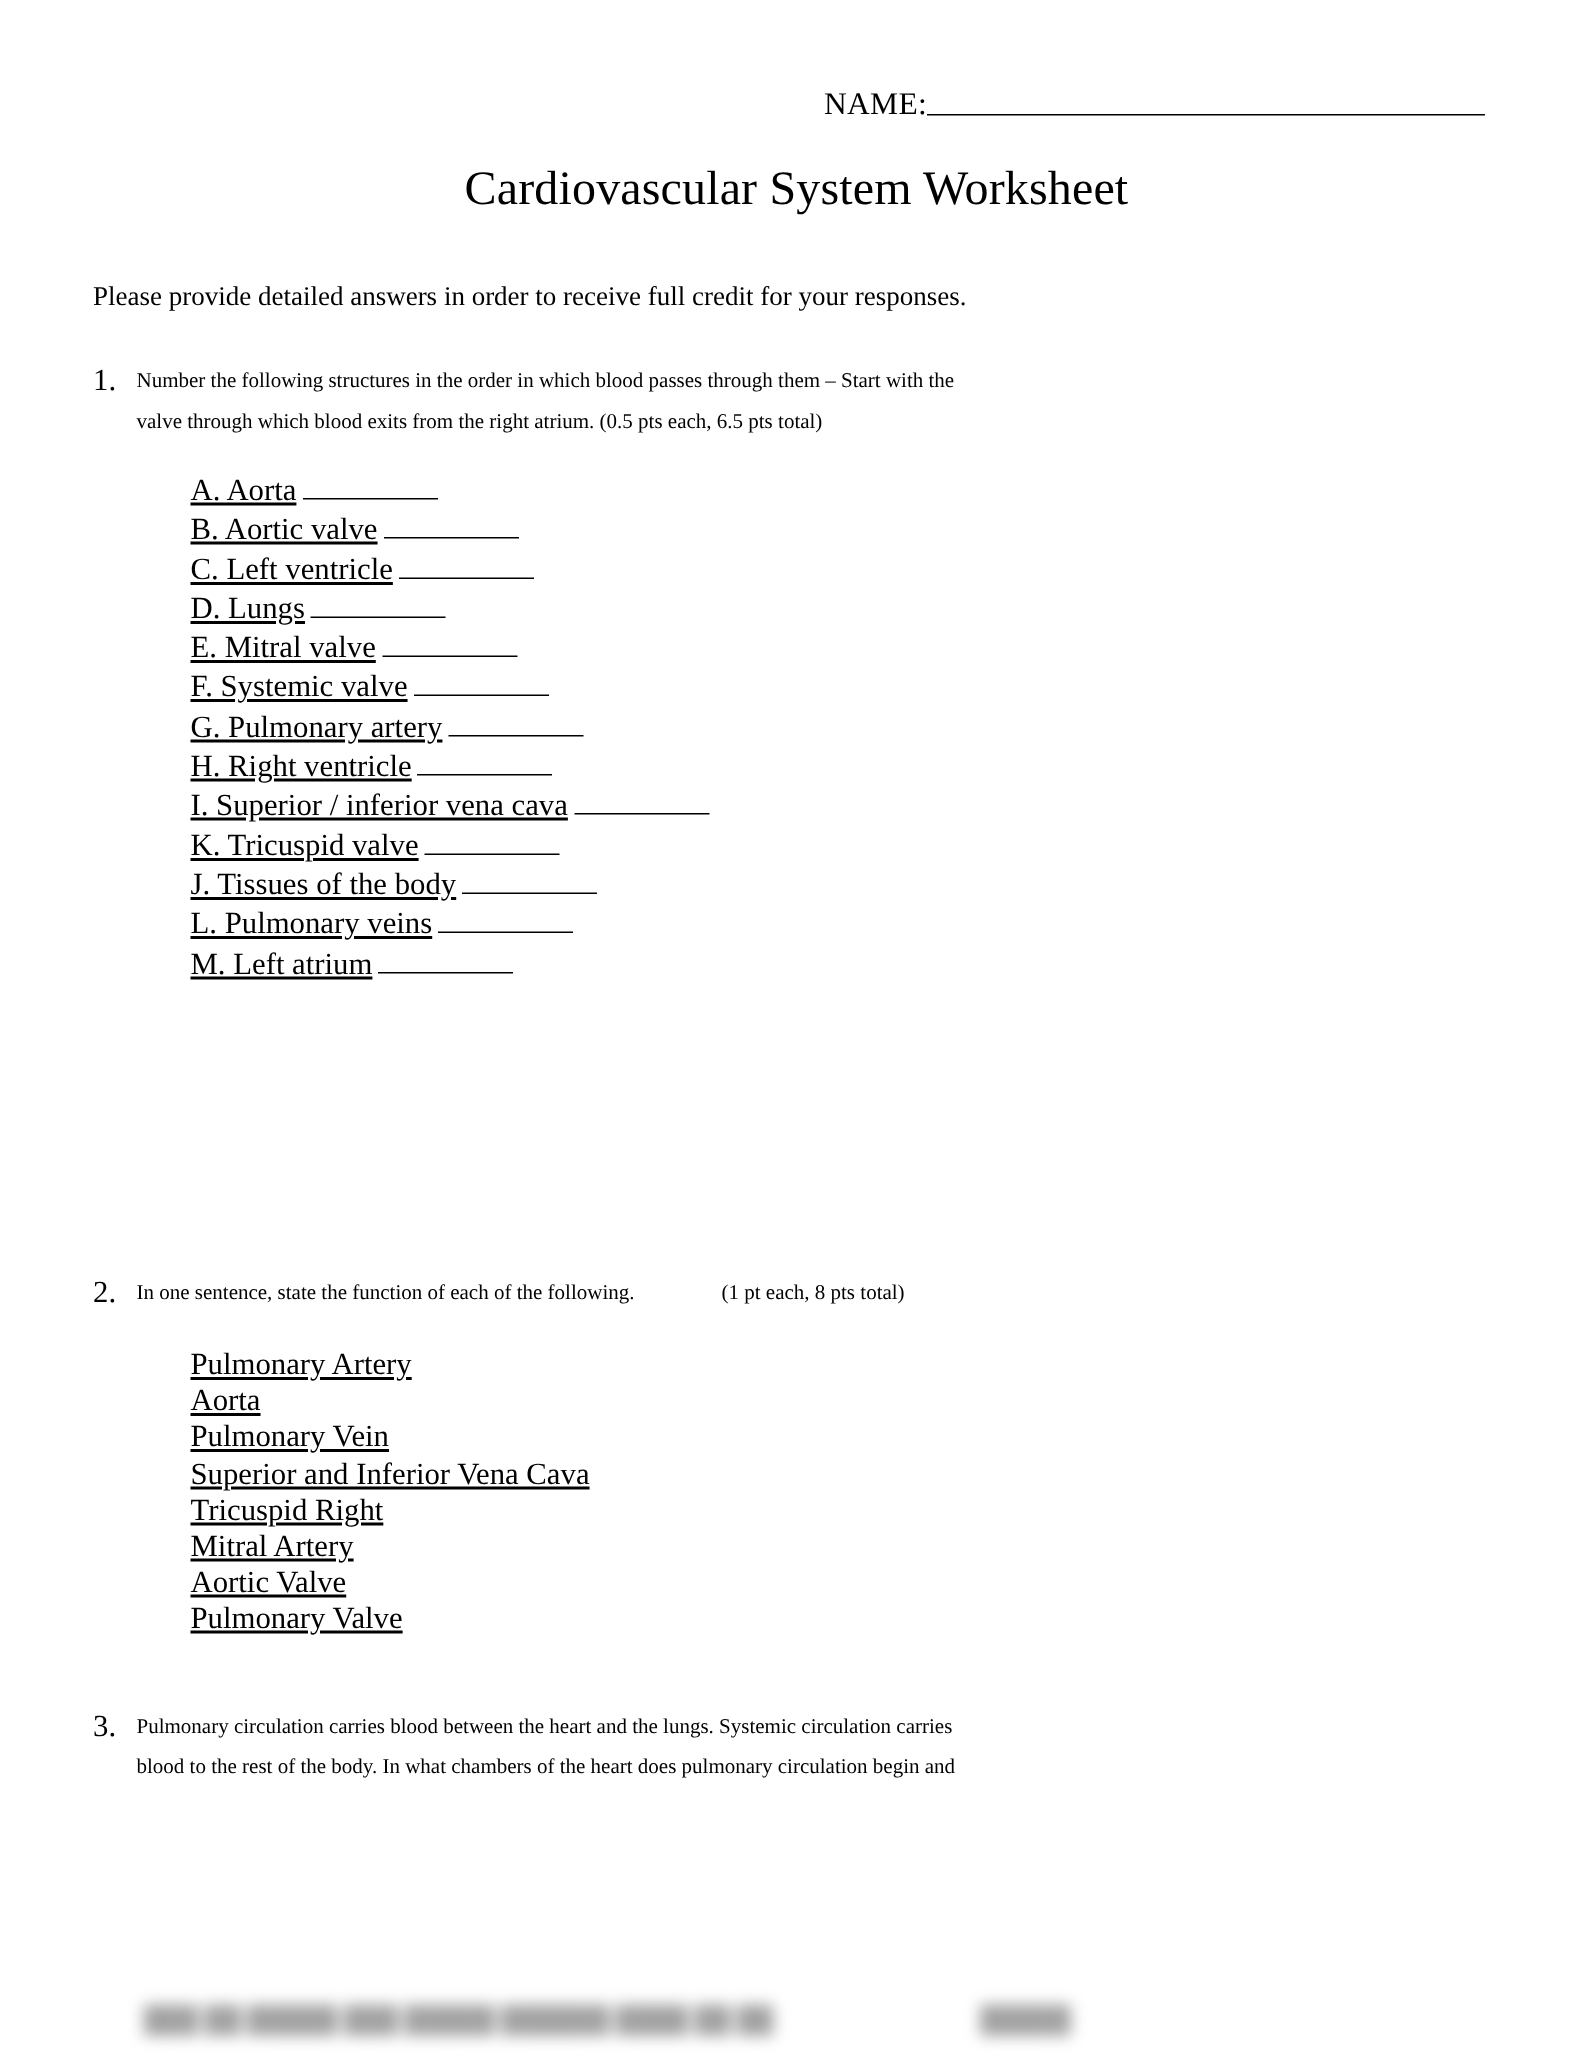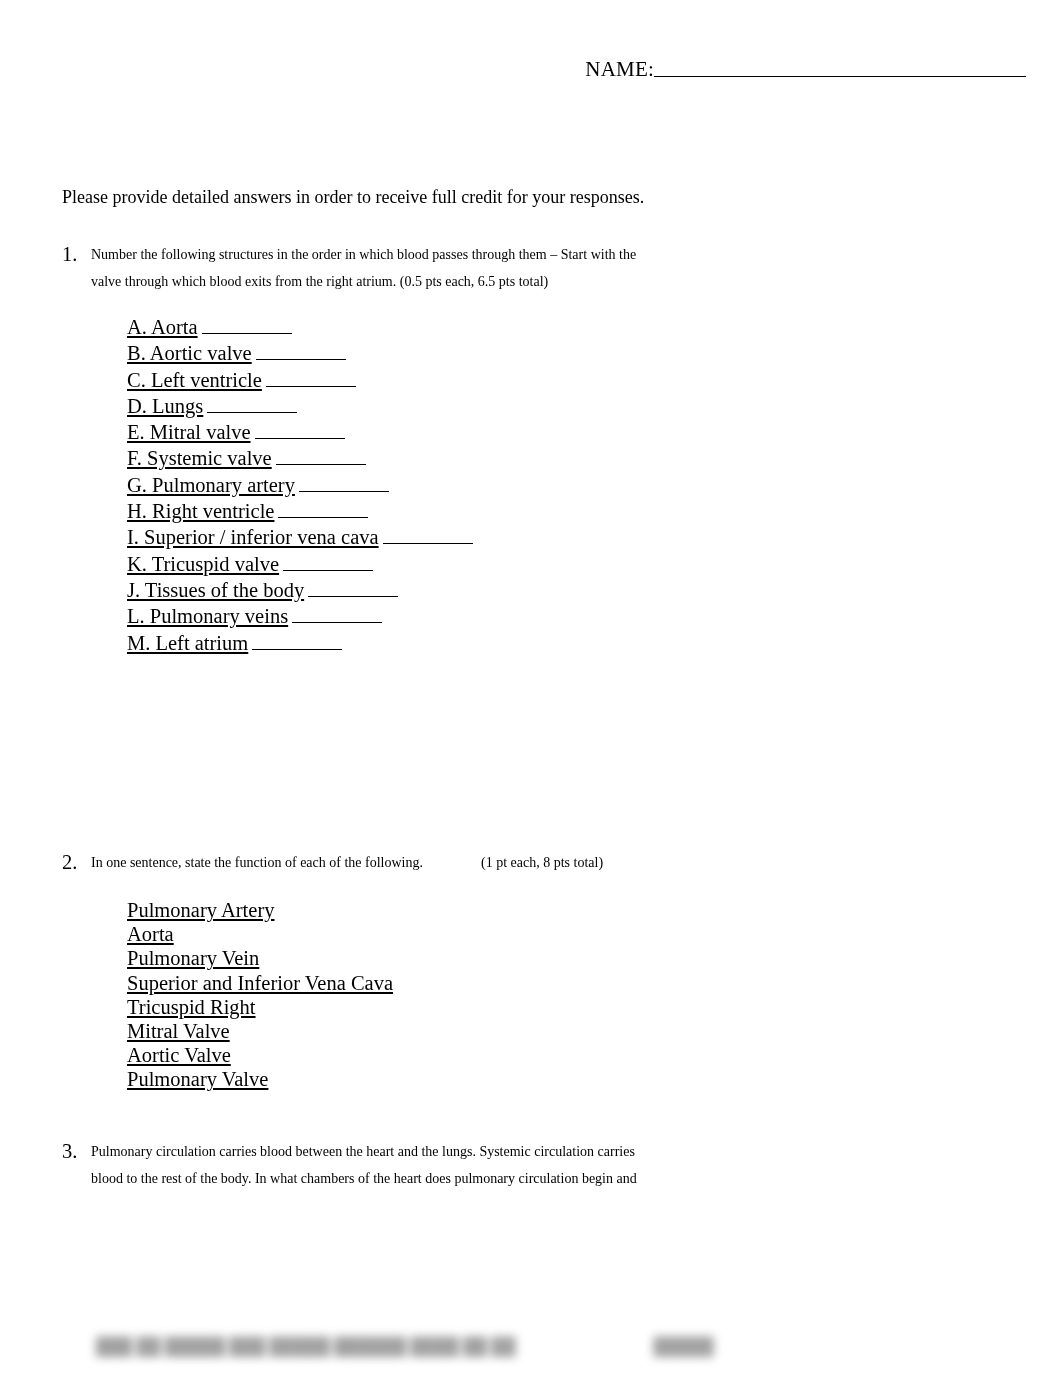--- a/index.html
+++ b/index.html
@@ -22,21 +22,21 @@
   }
 
   
   .name-row {
     position: absolute;
     top: 56px;
     left: 0;
     width: 1062px;
     display: flex;
     justify-content: flex-end;
-    padding-right: 36px;
+    padding-right: 72px;
     box-sizing: border-box;
   }
   .name-label {
     font-size: 21px;
     line-height: 26px;
     letter-spacing: 0.2px;
     white-space: nowrap;
   }
   .name-blank {
     display: inline-block;
@@ -148,20 +148,21 @@
 </head>
 <body>
 
 <div class="page">
 
   <div class="name-row">
     <span class="name-label">NAME:</span>
       <span class="name-blank"></span>
   </div>
 
+  <h1 class="doc-title">Cardiovascular System Worksheet</h1>
 
   <div class="intro">Please provide detailed answers in order to receive full credit for your responses.</div>
 
   <div class="qblock q1">
     <div class="q-line">
       <span class="q-num">1.</span>
       <span class="q-text">Number the following structures in the order in which blood passes through them – Start with the</span>
     </div>
     <div class="q-line">
       <span class="q-num"></span>
@@ -191,21 +192,21 @@
       <span class="q-text"><span>In one sentence, state the function of each of the following.</span><span class="spacer"></span><span>(1 pt each, 8 pts total)</span></span>
     </div>
   </div>
 
   <div class="sublist sublist-2">
     <div class="sub-item">Pulmonary Artery</div>
     <div class="sub-item">Aorta</div>
     <div class="sub-item">Pulmonary Vein</div>
     <div class="sub-item">Superior and Inferior Vena Cava</div>
     <div class="sub-item">Tricuspid Right</div>
-    <div class="sub-item">Mitral Valve</div>
+    <div class="sub-item">Mitral Artery</div>
     <div class="sub-item">Aortic Valve</div>
     <div class="sub-item">Pulmonary Valve</div>
   </div>
 
   <div class="qblock q3">
     <div class="q-line">
       <span class="q-num">3.</span>
       <span class="q-text">Pulmonary circulation carries blood between the heart and the lungs. Systemic circulation carries</span>
     </div>
     <div class="q-line">

